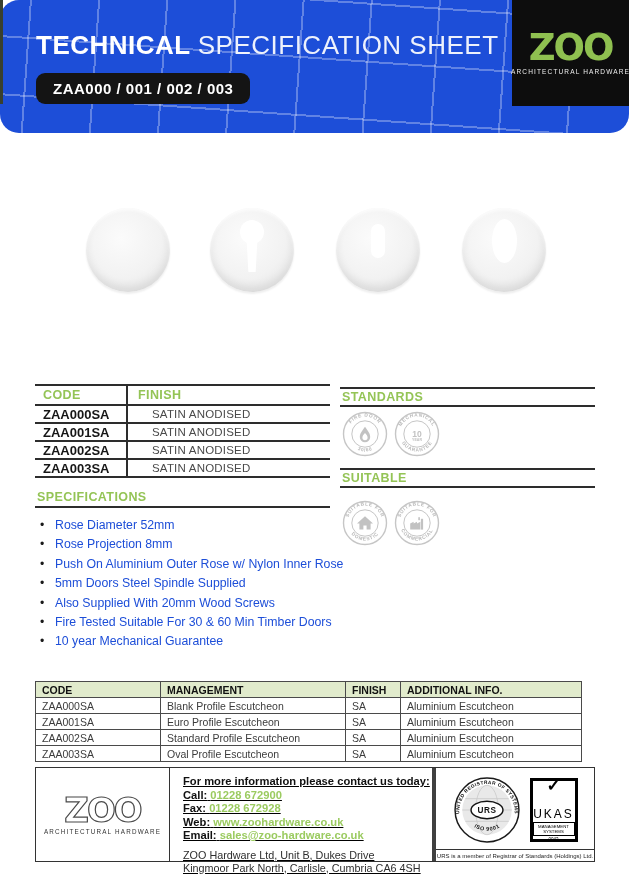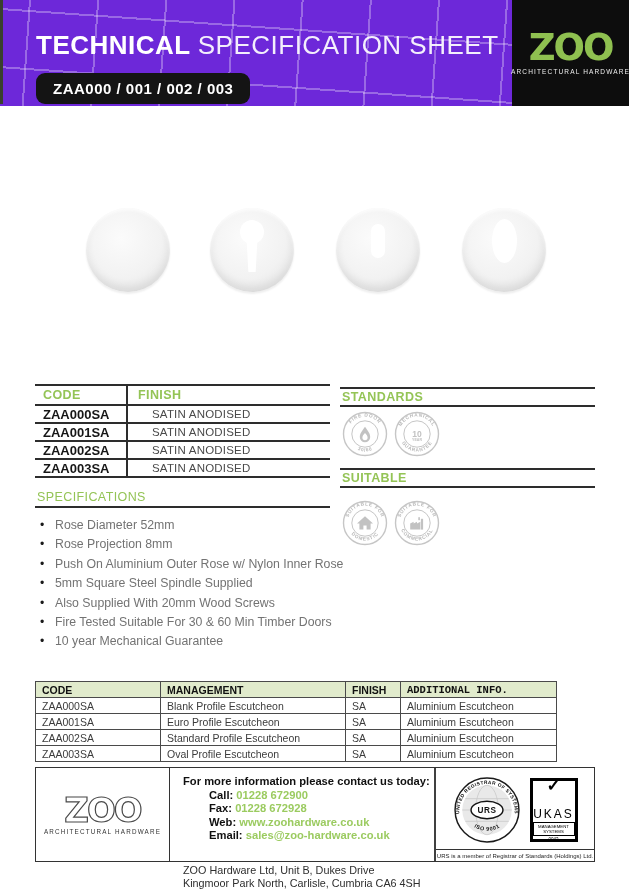--- a/index.html
+++ b/index.html
@@ -1,20 +1,20 @@
 <!DOCTYPE html>
 <html><head>
 <meta charset="utf-8">
 <style>
   * { margin:0; padding:0; box-sizing:border-box; }
   body { background:#fff; font-family:"Liberation Sans", sans-serif; }
   .page { position:relative; width:629px; height:892px; background:#fff; overflow:hidden; }
 
   
-  .header { position:absolute; left:0; top:0; width:629px; height:106px; background:#6d28d9; overflow:hidden; }
+  .header { position:absolute; left:0; top:0; width:629px; height:133px; background:#1d4ed8; overflow:hidden;border-radius:19px; }
   .header-grid { position:absolute; left:-40px; top:-40px; right:-40px; bottom:-40px;
     background:
       repeating-linear-gradient(90deg, transparent 0 66px, rgba(255,255,255,.30) 66px 68px),
       repeating-linear-gradient(0deg, transparent 0 56px, rgba(255,255,255,.30) 56px 58px);
     transform:rotate(4deg); }
   .edge-stripe { position:absolute; left:0; top:0; width:3px; height:104px; background:#39402e; }
   .page-title { position:absolute; left:36px; top:30px; font-size:26px; color:#fff; letter-spacing:.5px; white-space:nowrap; }
   .page-title .t-bold { font-weight:bold; }
   .page-title .t-light { font-weight:normal; color:rgba(255,255,255,.92); margin-left:7px; }
   .codes-pill { position:absolute; left:36px; top:73px; height:31px; border-radius:9px; background:#141414;
@@ -40,56 +40,56 @@
   .ft-row { display:flex; border-bottom:2px solid #2d2d2d; }
   .ft-c1 { width:93px; border-right:2px solid #2d2d2d; padding-left:8px; display:flex; align-items:center; }
   .ft-c2 { flex:1; padding-left:10px; display:flex; align-items:center; }
   .ft-head { height:20px; }
   .ft-head .ft-c1, .ft-head .ft-c2 { color:#94c456; font-weight:bold; font-size:12.5px; letter-spacing:.4px; }
   .ft-data { height:18px; }
   .ft-data .ft-c1 { font-weight:bold; font-size:13px; color:#161616; }
   .ft-data .ft-c2 { font-size:11.5px; color:#4a4a4a; letter-spacing:.2px;padding-left:24px; }
 
   .spec-heading { position:absolute; left:35px; top:488px; width:295px; height:20px; border-bottom:2px solid #2d2d2d;
-    display:flex; align-items:center; color:#94c456; font-weight:normal; font-size:12.5px; letter-spacing:.4px; padding-left:2px; }
+    display:flex; align-items:center; color:#94c456; font-weight:bold; font-size:12.5px; letter-spacing:.4px; padding-left:2px; }
 
   .spec-list { position:absolute; left:40px; top:516px; width:300px; list-style:none; }
-  .spec-list li { position:relative; padding-left:15px; font-size:12.3px; color:#737373; line-height:19.4px; white-space:nowrap; }
+  .spec-list li { position:relative; padding-left:15px; font-size:12.3px; color:#1d4ed8; line-height:19.4px; white-space:nowrap; }
   .spec-list li::before { content:"\2022"; position:absolute; left:0; color:#1a1a1a; }
 
   
   .section-bar { position:absolute; left:340px; width:255px; height:20px; border-top:2px solid #2d2d2d; border-bottom:2px solid #2d2d2d;
     display:flex; align-items:center; color:#94c456; font-weight:bold; font-size:12.5px; letter-spacing:.4px; padding-left:2px; }
   .standards-bar { top:387px; }
   .suitable-bar  { top:468px; }
   .badge-row { position:absolute; display:flex; gap:6px; }
   .badges-standards { left:342px; top:411px; }
   .badges-suitable  { left:342px; top:500px; }
   .badge { width:46px; height:46px; }
 
   
   .details-table { position:absolute; left:35px; top:681px; border-collapse:collapse; }
   .details-table td { border:1px solid #4a4a4a; height:16px; padding:0 0 0 6px; font-size:10.5px; color:#3c3c3c; white-space:nowrap; }
   .details-table tr.dt-head td { background:#e1ebcc; color:#111; font-weight:bold; }
-  .dt-col1{ width:125px; } .dt-col2{ width:185px; } .dt-col3{ width:55px; } .dt-col4{ width:156px;font-family:Liberation Mono, monospace; }
+  .dt-col1{ width:125px; } .dt-col2{ width:185px; } .dt-col3{ width:55px; } .dt-col4{ width:181px; }
 
   
   .footer { position:absolute; left:35px; top:767px; width:560px; height:95px; border:1px solid #333; display:flex; background:#fff; }
   .f-left { width:134px; border-right:1px solid #333; display:flex; flex-direction:column; align-items:center; justify-content:center; }
   .zoo-outline { font-family:"DejaVu Sans", sans-serif; font-weight:bold; font-size:34px; line-height:32px; letter-spacing:-2px; color:#666; }
   @supports (-webkit-text-stroke: 1px black) {
     .zoo-outline { color:#fff; -webkit-text-stroke:1.2px #4a4a4a; }
   }
   .f-left .tagline { margin-top:2px; font-size:6.3px; letter-spacing:1.2px; color:#333; }
-  .f-mid { width:266px; border-right:2px solid #404040; padding:7px 0 0 13px; }
+  .f-mid { width:266px; border-right:4px solid #404040; padding:7px 0 0 13px;text-decoration:underline; }
   .f-mid .contact-heading { font-size:11.2px; font-weight:bold; color:#101010; margin-bottom:2px; white-space:nowrap; }
-  .contact-line { font-size:11.2px; line-height:13.4px; white-space:nowrap;margin-left:26px; }
+  .contact-line { font-size:11.2px; line-height:13.4px; white-space:nowrap; }
   .contact-line .lbl { font-weight:bold; color:#101010; }
   .contact-line .val { color:#9bcb60; font-weight:bold; }
-  .address { margin-top:21px; font-size:10.8px; line-height:13px; color:#2e2e2e; white-space:nowrap; }
+  .address { margin-top:6px; font-size:10.8px; line-height:13px; color:#2e2e2e; white-space:nowrap; }
   .f-right { flex:1; display:flex; flex-direction:column; }
   .cert-logos { flex:1; display:flex; align-items:center; justify-content:center; gap:9px; padding-top:3px; }
   .ukas-box { width:48px; height:64px; border:3px solid #000; display:flex; flex-direction:column; align-items:center; justify-content:center; background:#fff; }
   .ukas-check { font-size:17px; font-weight:bold; color:#000; line-height:14px; }
   .ukas-name { font-size:12px; font-weight:normal; letter-spacing:2px; color:#000; margin-top:14px; }
   .ukas-sub { border:1px solid #000; font-size:4.3px; text-align:center; padding:1px 2px; margin-top:1px; line-height:5px; color:#000; }
   .ukas-num { font-size:4.5px; color:#000; margin-top:1px; }
   .cert-caption { border-top:1px solid #333; font-size:6px; color:#1e1e1e; text-align:center; padding:2.5px 0; white-space:nowrap; }
 </style>
 </head>
@@ -146,21 +146,21 @@
       <div class="ft-c2">SATIN ANODISED</div>
     </div>
   </div>
 
   <div class="spec-heading">SPECIFICATIONS</div>
 
   <ul class="spec-list">
     <li>Rose Diameter 52mm</li>
     <li>Rose Projection 8mm</li>
     <li>Push On Aluminium Outer Rose w/ Nylon Inner Rose</li>
-    <li>5mm Square Steel Spindle Supplied</li>
+    <li>5mm Doors Steel Spindle Supplied</li>
     <li>Also Supplied With 20mm Wood Screws</li>
     <li>Fire Tested Suitable For 30 &amp; 60 Min Timber Doors</li>
     <li>10 year Mechanical Guarantee</li>
   </ul>
 
   <div class="section-bar standards-bar">STANDARDS</div>
   <div class="badge-row badges-standards">
     <svg class="badge" viewBox="0 0 46 46">
       <defs>
         <path id="arcT1" d="M 5.5,23 A 17.5,17.5 0 0 1 40.5,23"></path>

